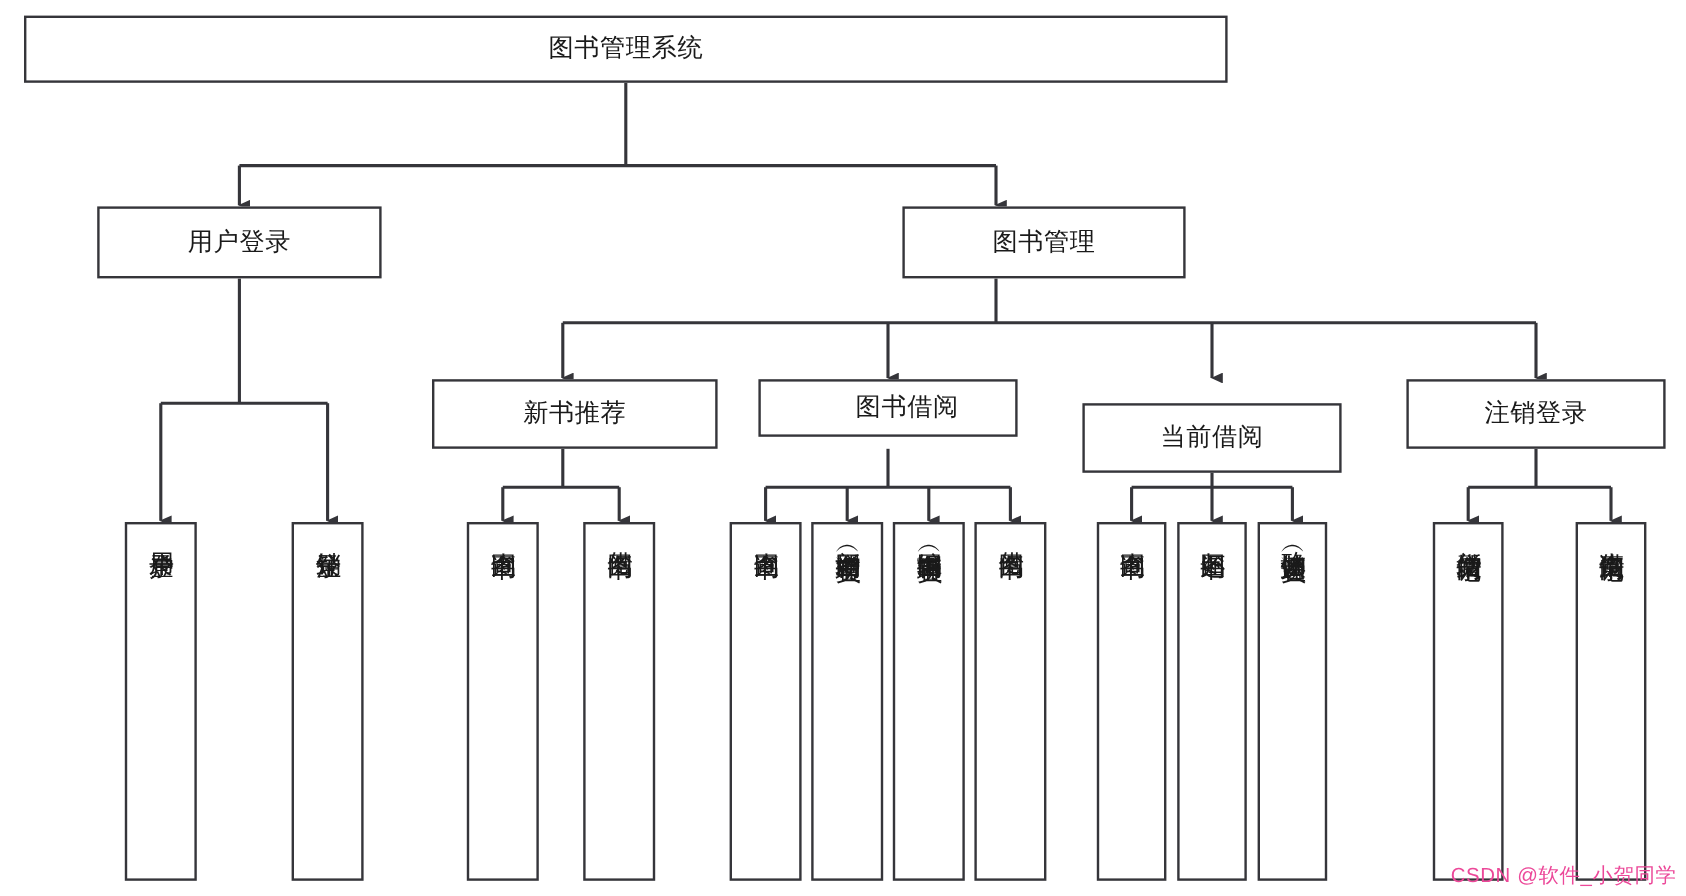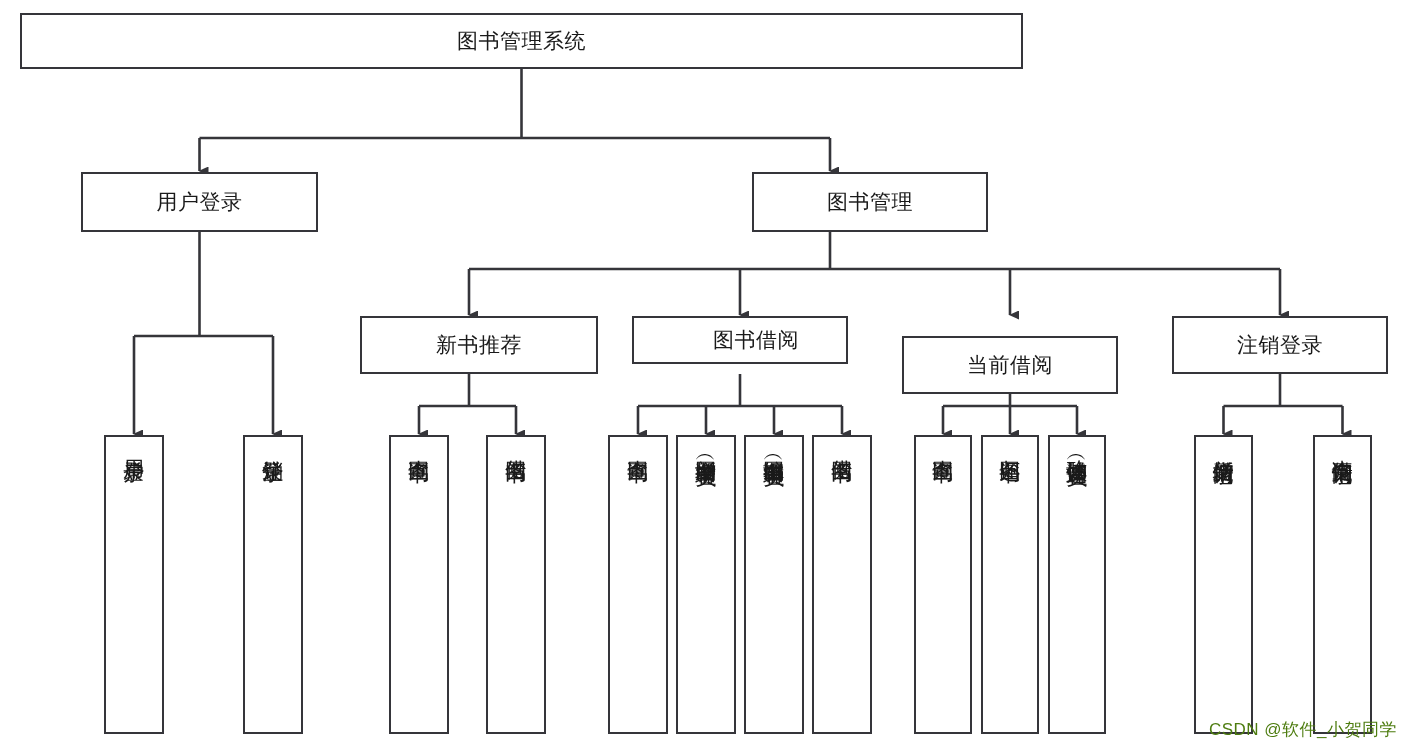--- a/index.html
+++ b/index.html
@@ -61,21 +61,21 @@
     font-size: 21px;
     line-height: 1.12;
     letter-spacing: 1px;
     white-space: nowrap;
   }
   .watermark {
     position: absolute;
     right: 8px;
     bottom: 6px;
     font-size: 17px;
-    color: #4d7c0f;
+    color: #ec4899;
     letter-spacing: 0.5px;
     white-space: nowrap;
     user-select: none;
   }
 </style>
 </head>
 <body>
 
 <div id="diagram-root">
 

